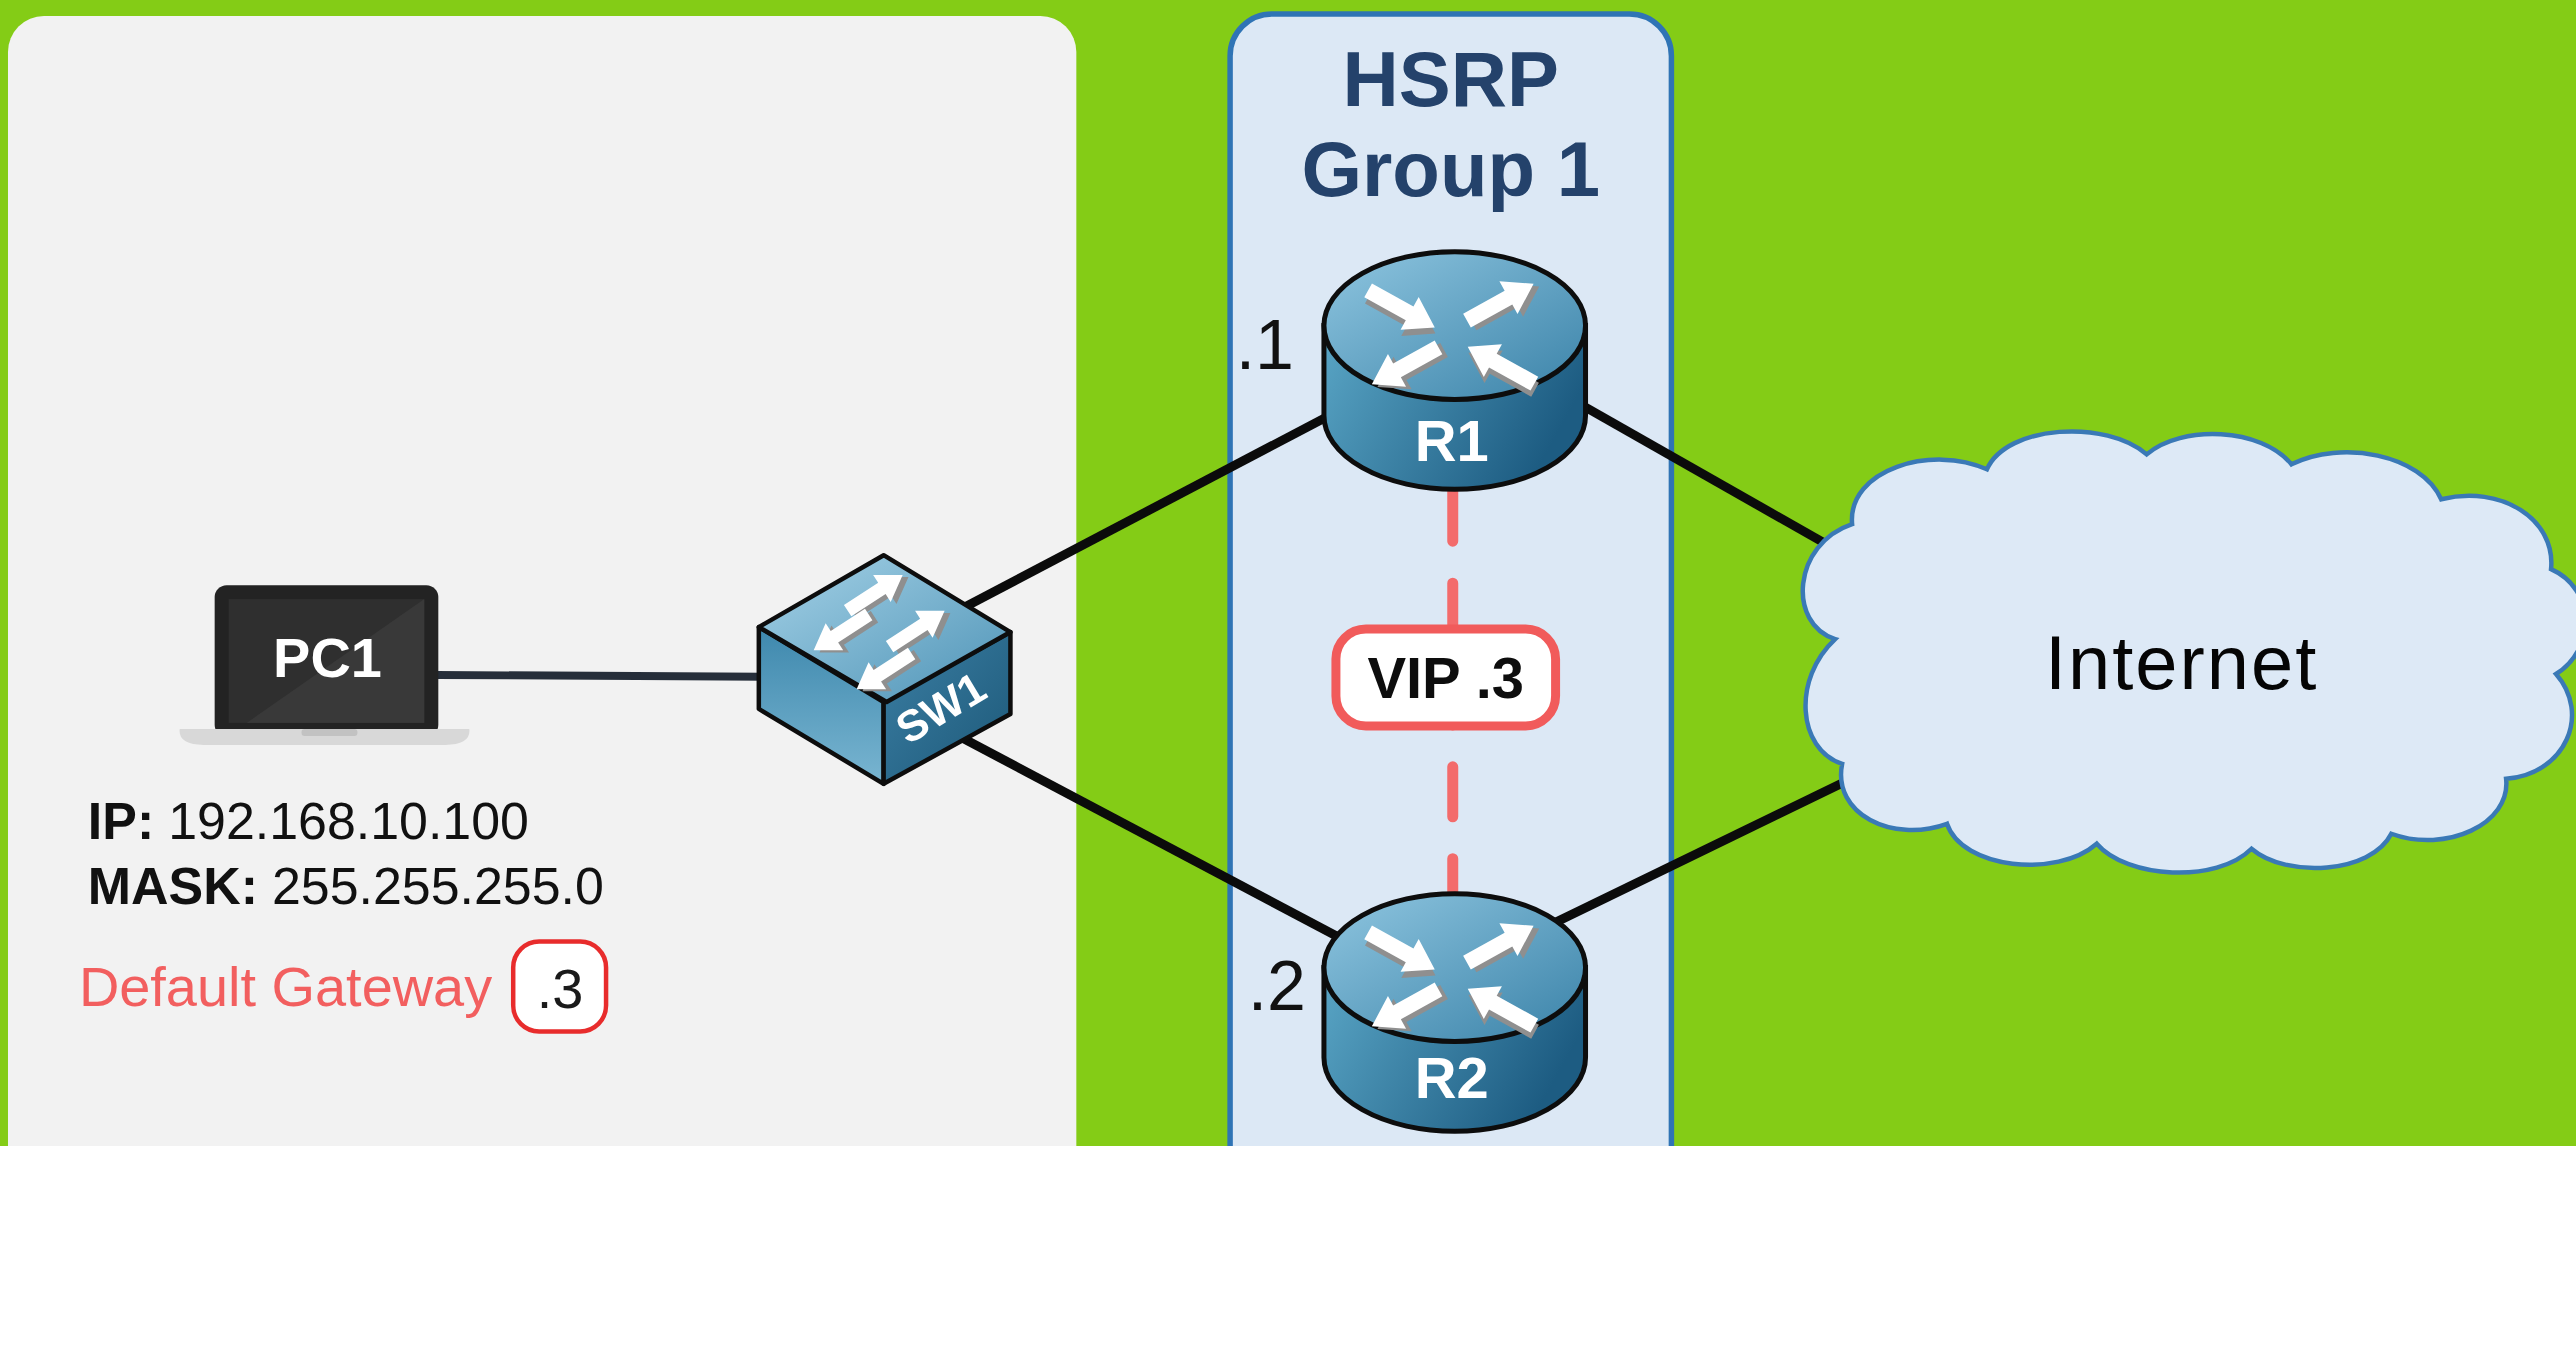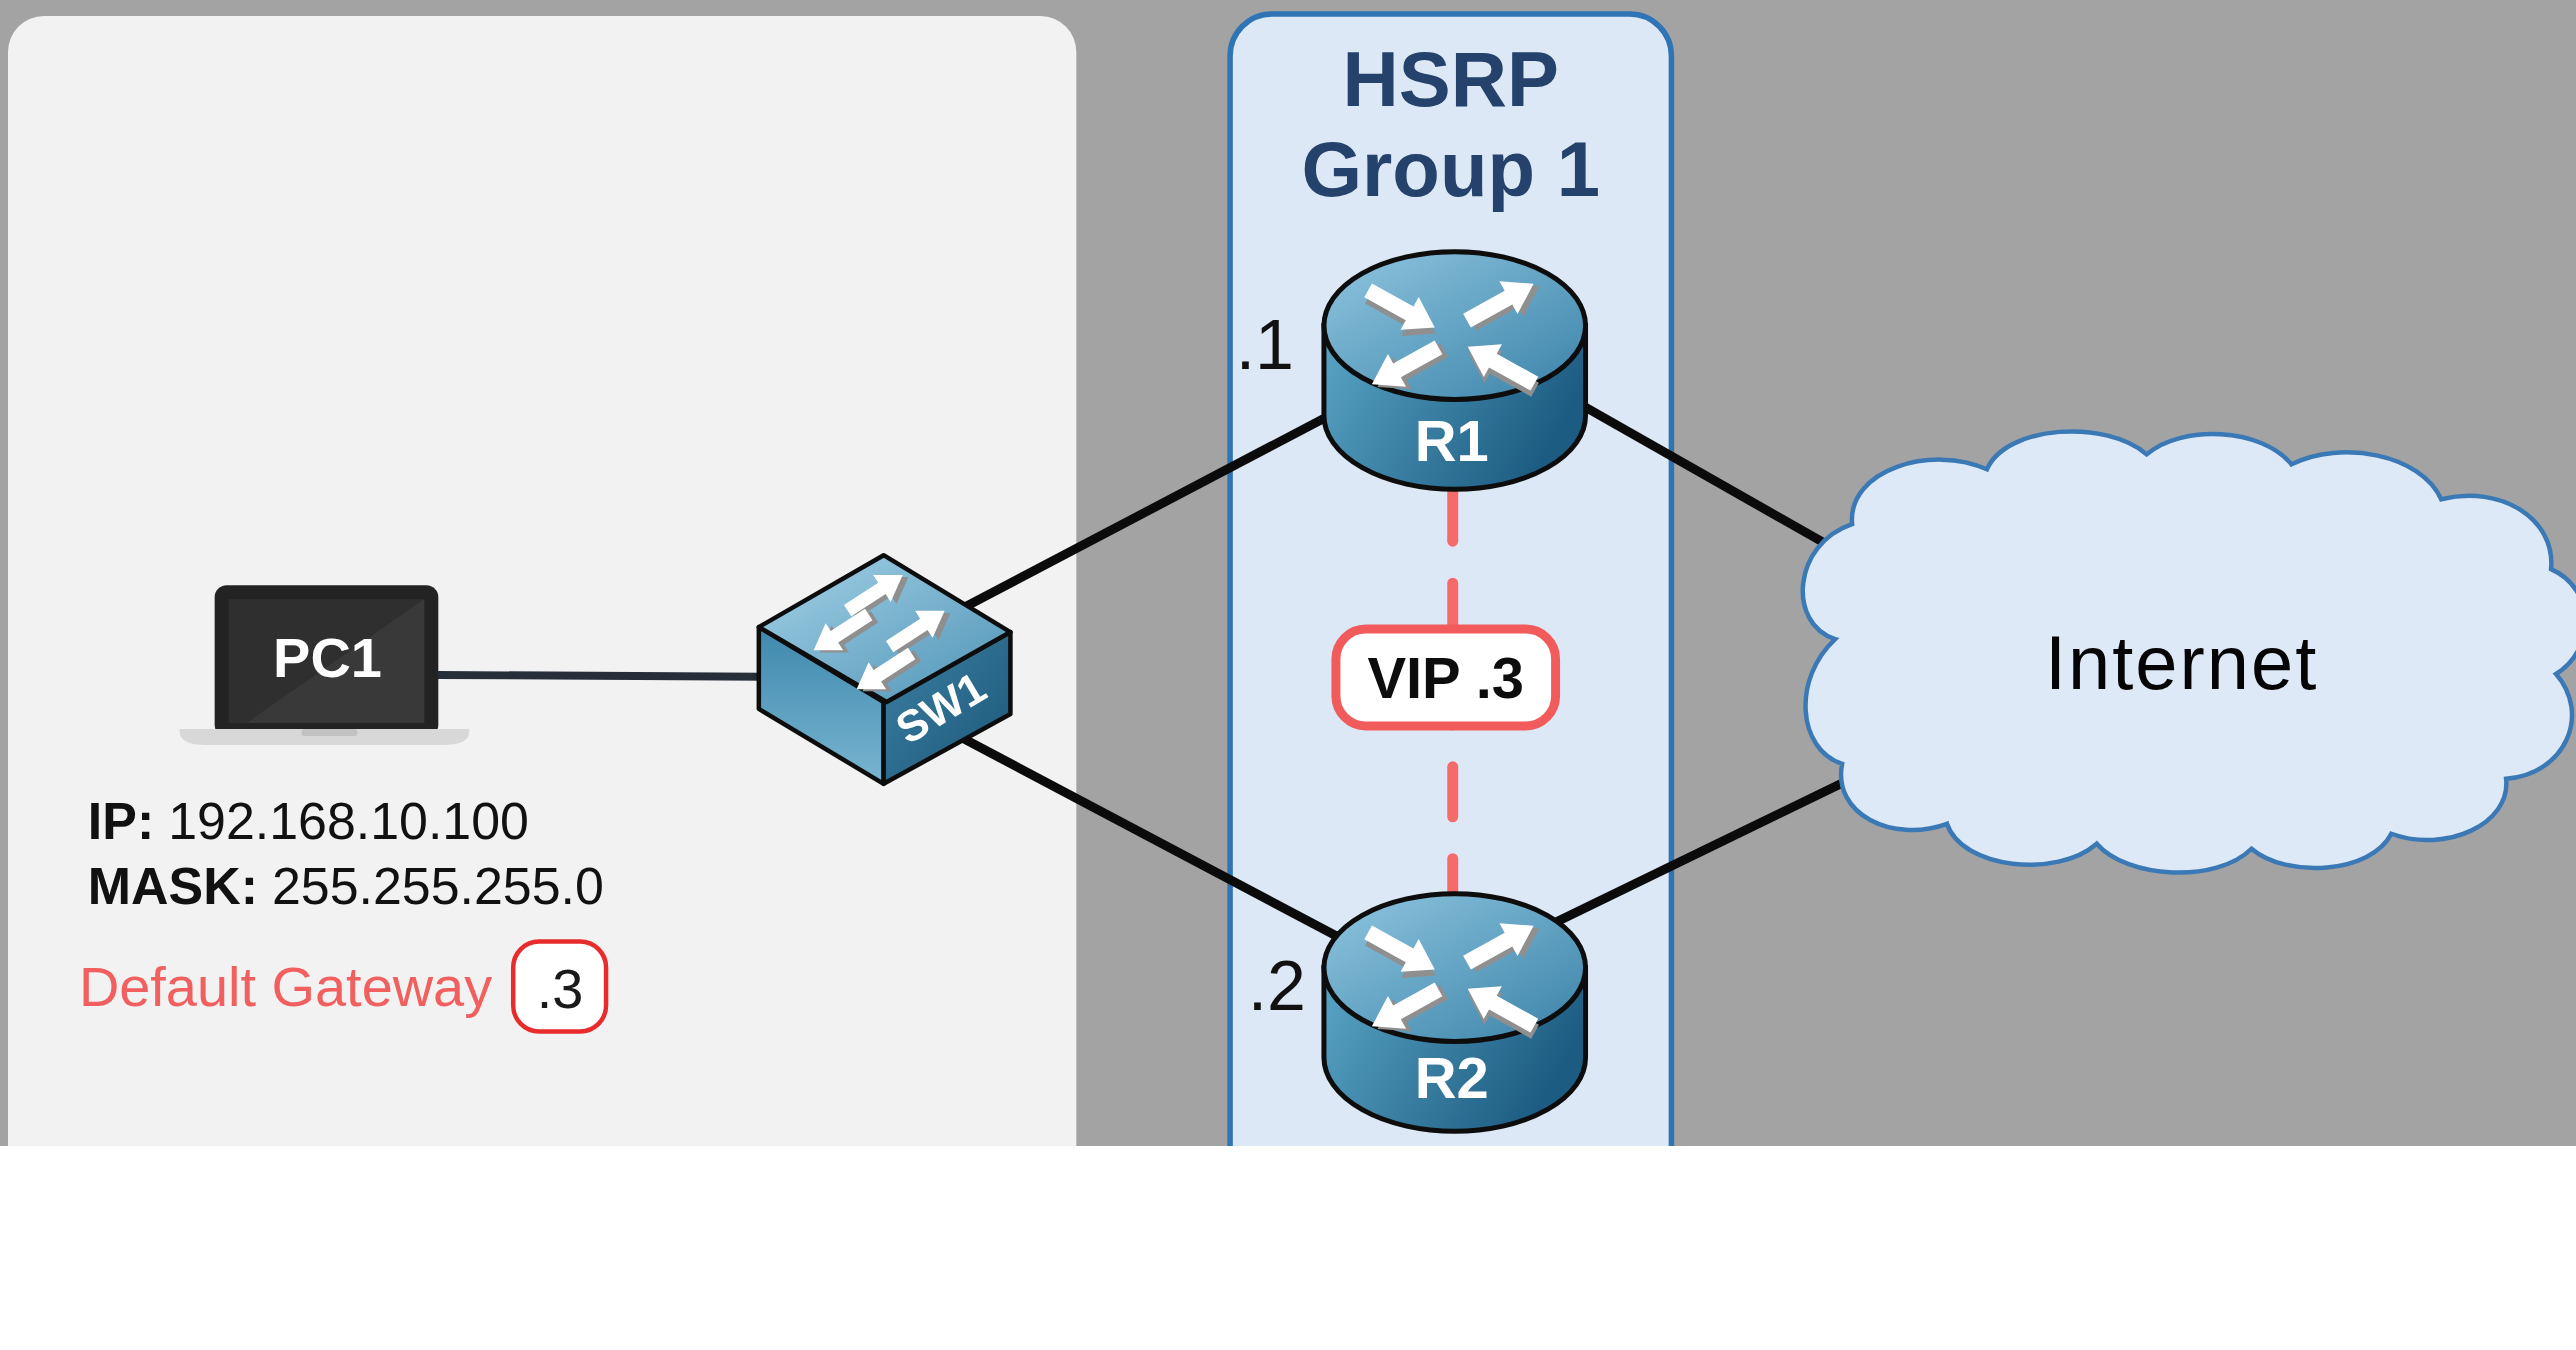--- a/index.html
+++ b/index.html
@@ -1,16 +1,16 @@
 <!DOCTYPE html>
 <html><head>
 <meta charset="utf-8">
 <style>
   html,body{margin:0;padding:0;background:#ffffff;}
-  .stage{width:2576px;height:1146px;position:relative;background:#a3a3a3;overflow:hidden;}
+  .stage{width:2576px;height:1146px;position:relative;background:#84cc16;overflow:hidden;}
   svg{display:block;}
   text{font-family:"Liberation Sans","DejaVu Sans",sans-serif;}
   .t-title{font-size:78px;font-weight:700;fill:#24426b;}
   .t-node{font-weight:700;fill:#ffffff;}
   .t-ip{font-size:52px;fill:#111111;}
   .t-ip-b{font-weight:700;}
   .t-gw{font-size:56px;fill:#f25f5f;}
   .t-dot3{font-size:56px;fill:#1a1a1a;}
   .t-if{font-size:70px;fill:#111111;}
   .t-vip{font-size:58px;font-weight:700;fill:#0d0d0d;}

